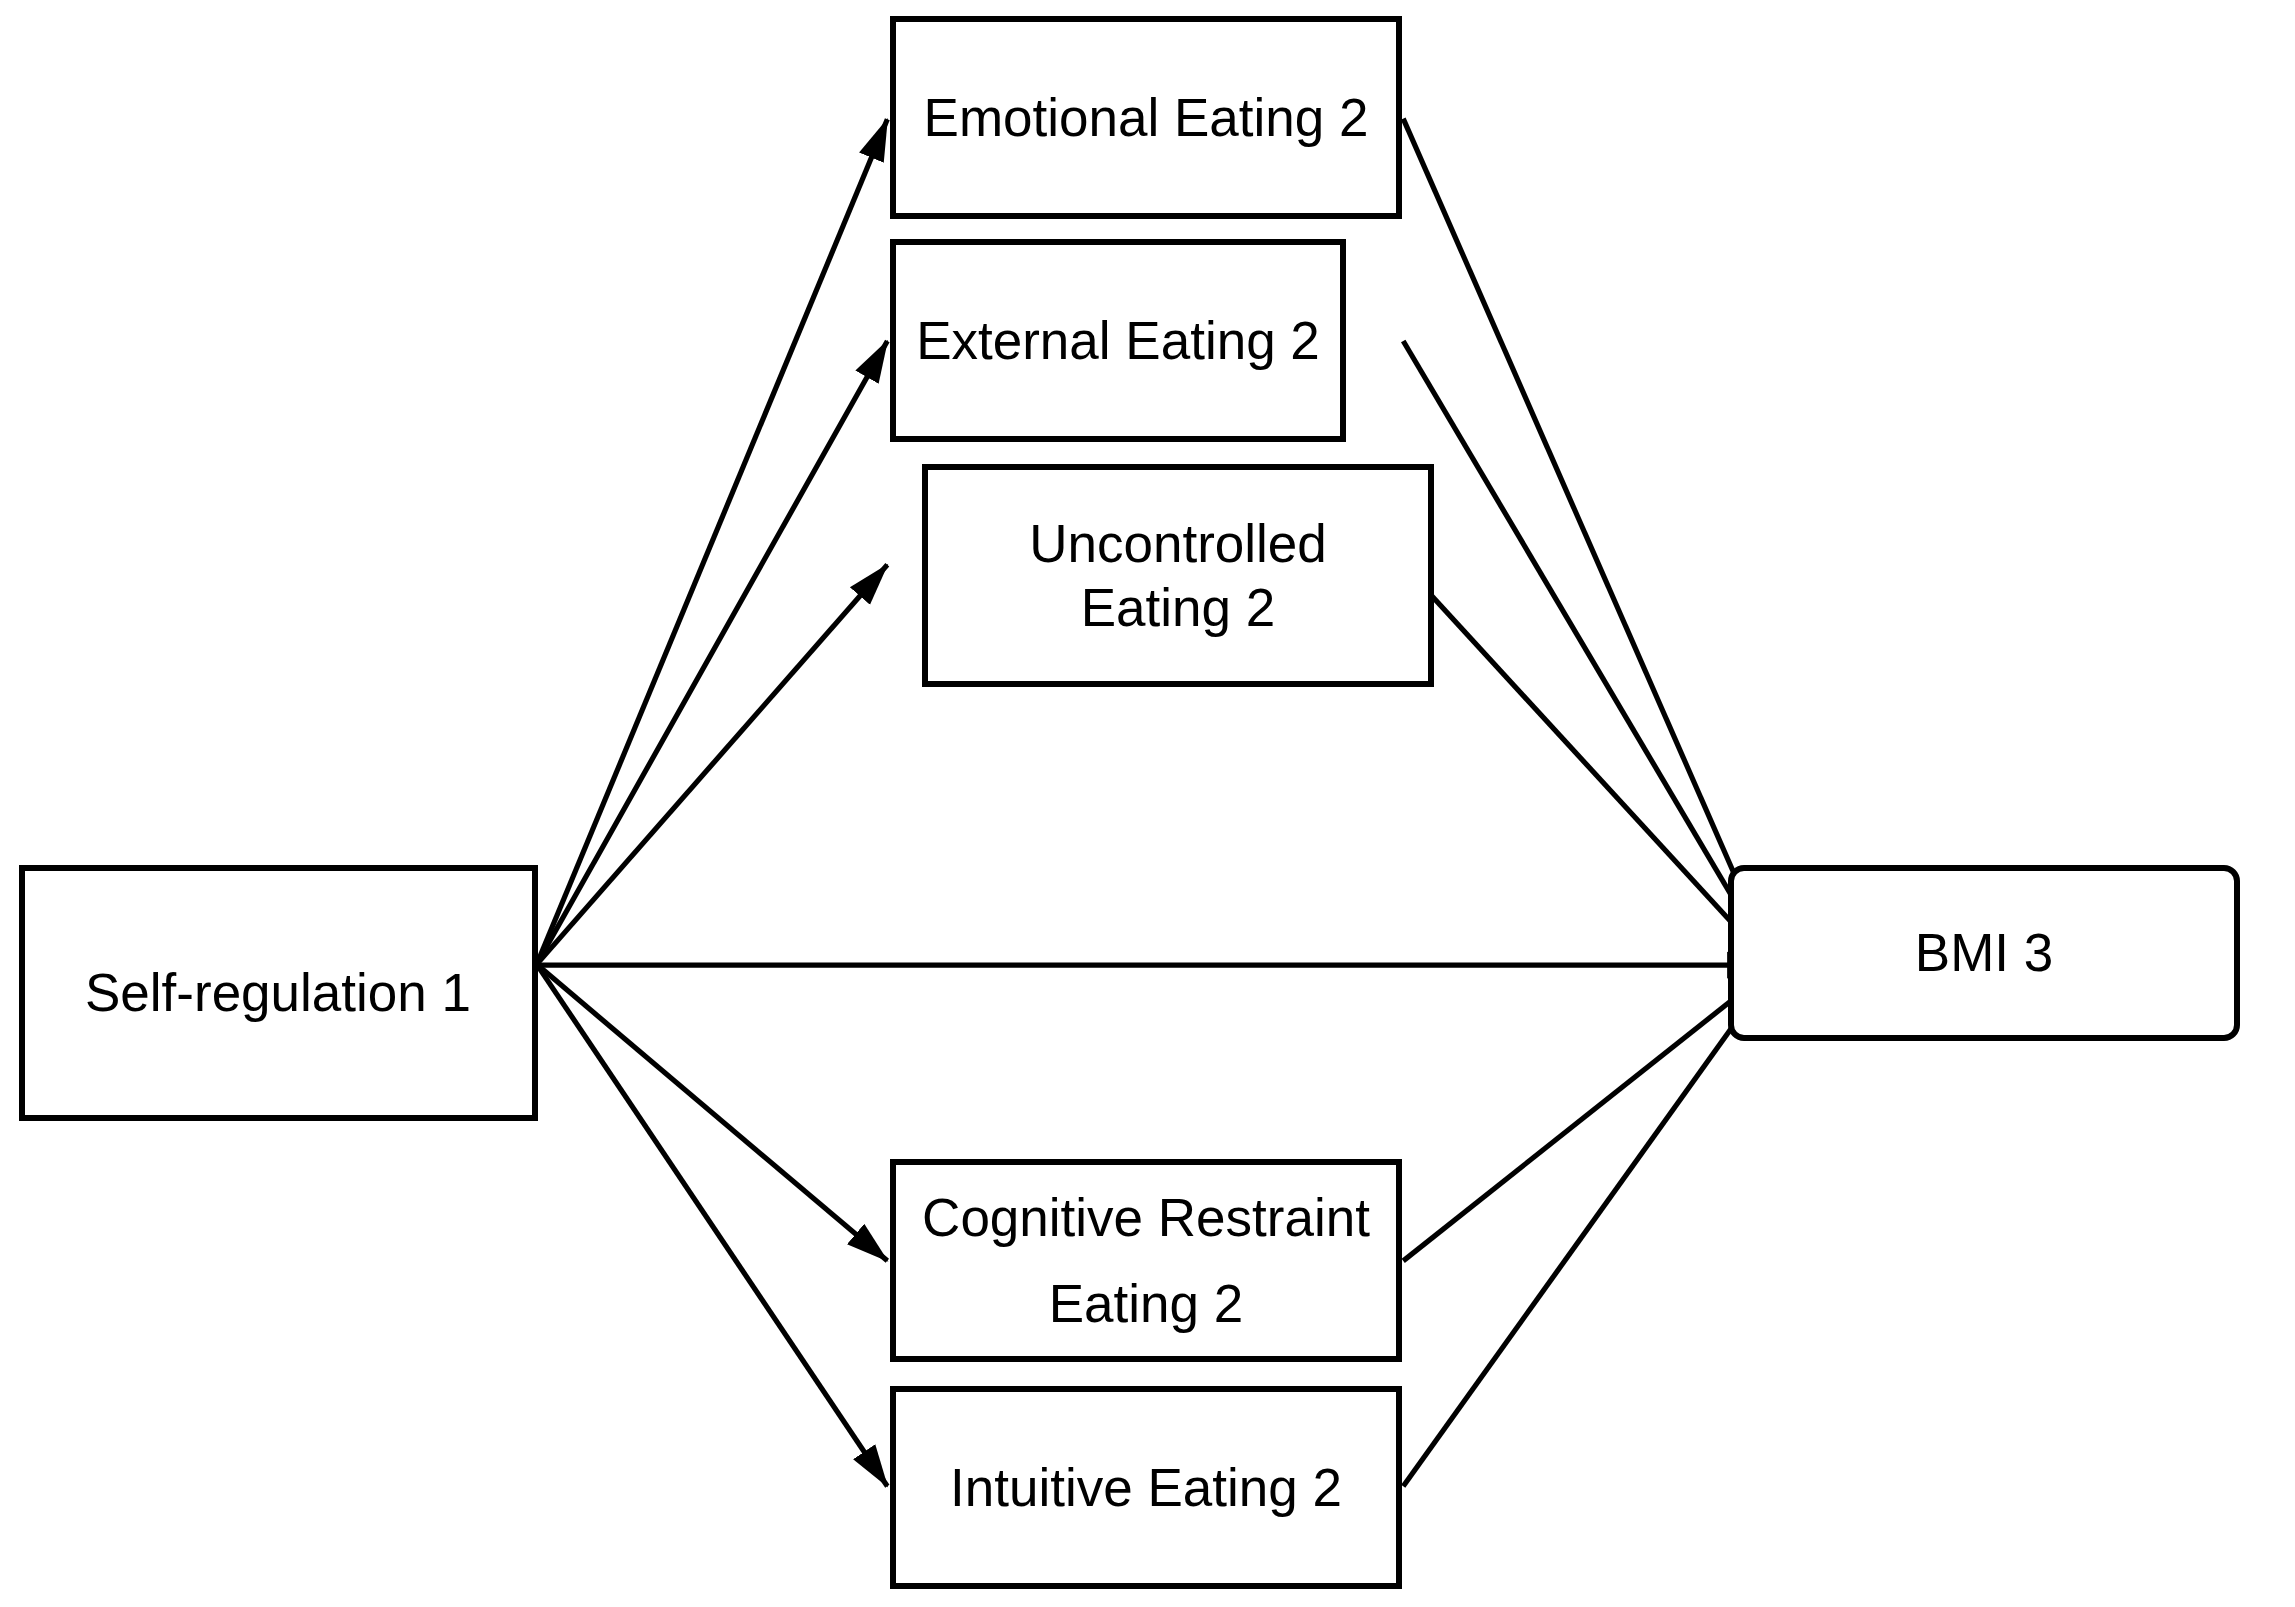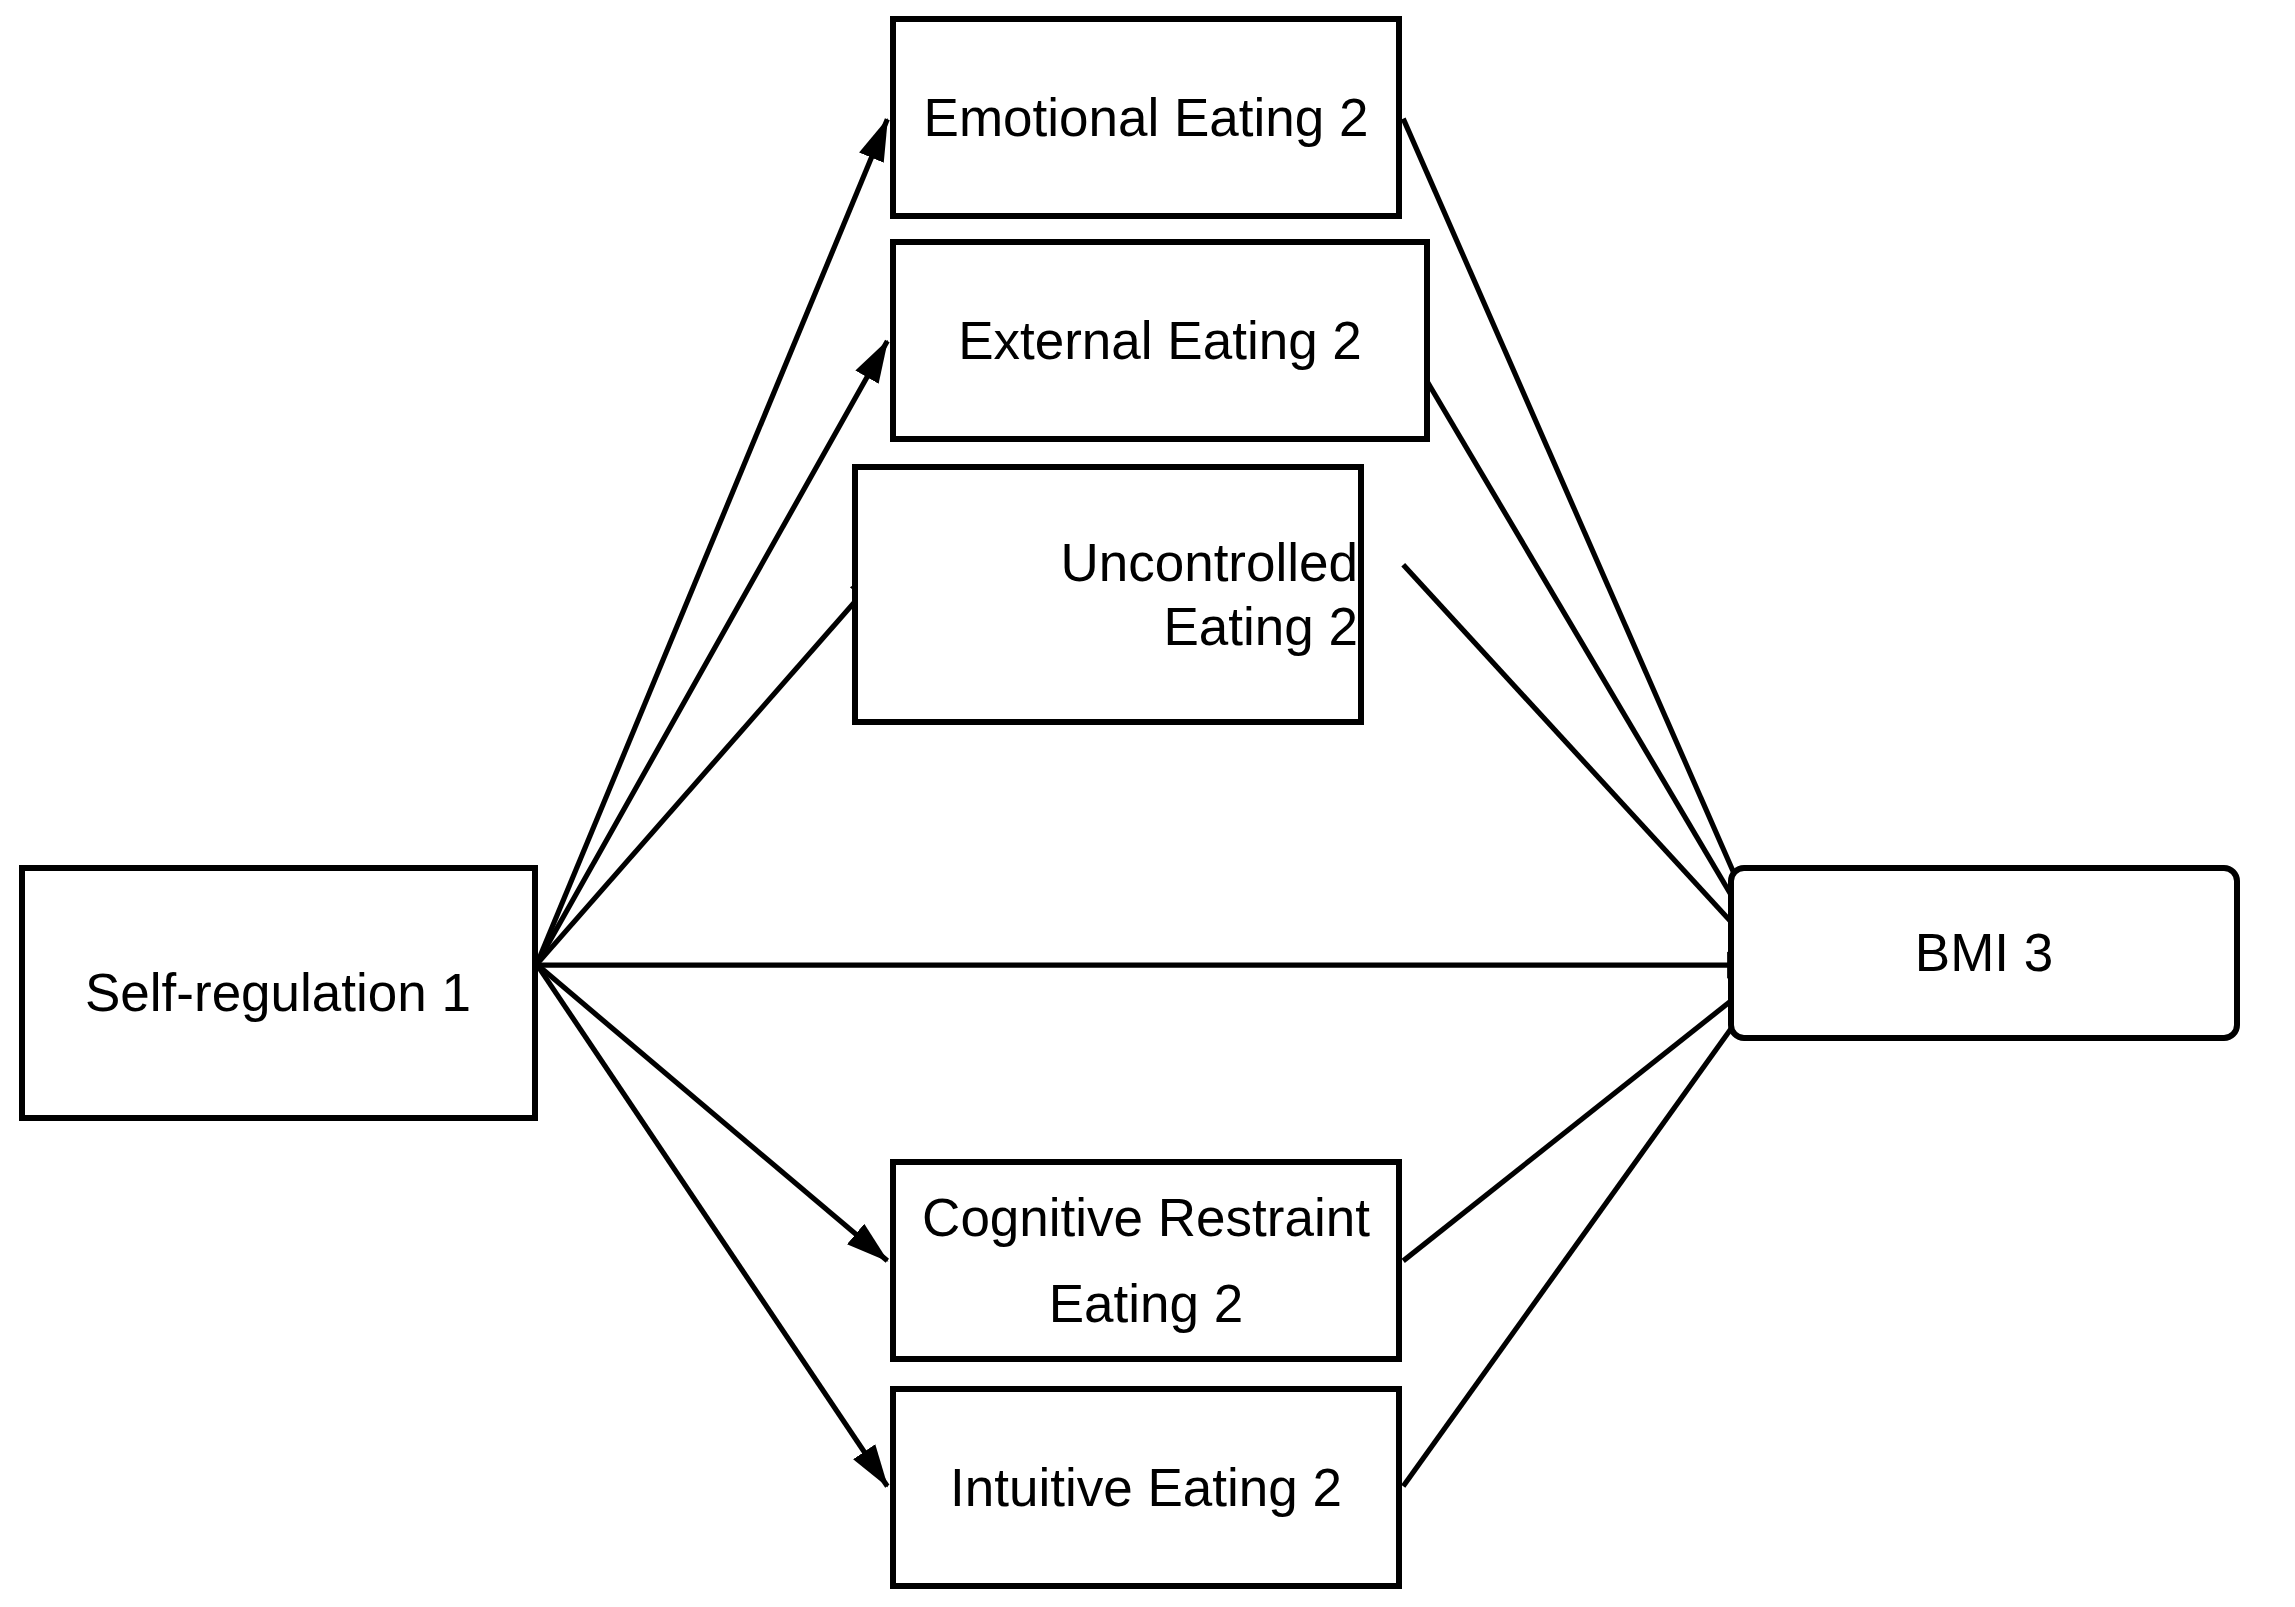--- a/index.html
+++ b/index.html
@@ -38,22 +38,22 @@
     justify-content: center;
     text-align: center;
     font-size: 53px;
     line-height: 1.2;
   }
   .node span { display: block; white-space: nowrap; }
 
   
   .node-self        { left: 18.5px;   top: 865px; width: 519px; height: 256px; }
   .node-emotional   { left: 890px; top: 16.3px;   width: 512px; height: 203px; }
-  .node-external    { left: 890px; top: 239px;  width: 540px; height: 203px; }
-  .node-uncontrolled{ left: 852px; top: 464px;  width: 512px; height: 261px; align-items: flex-end; }
+  .node-external    { left: 890px; top: 239px;  width: 456px; height: 203px; }
+  .node-uncontrolled{ left: 922px; top: 464px;  width: 512px; height: 223px; }
   .node-cognitive   { left: 890px; top: 1159px; width: 512px; height: 203px; gap: 22px; }
   .node-intuitive   { left: 890px; top: 1386px; width: 512px; height: 203px; justify-content: center; }
   .node-bmi         { left: 1728px; top: 865px; width: 512px; height: 176px; border-radius: 16px; }
 </style>
 </head>
 <body>
 
 <div class="canvas">
 
   <svg class="arrows-layer" viewBox="0 0 3096 2168" xmlns="http://www.w3.org/2000/svg">

